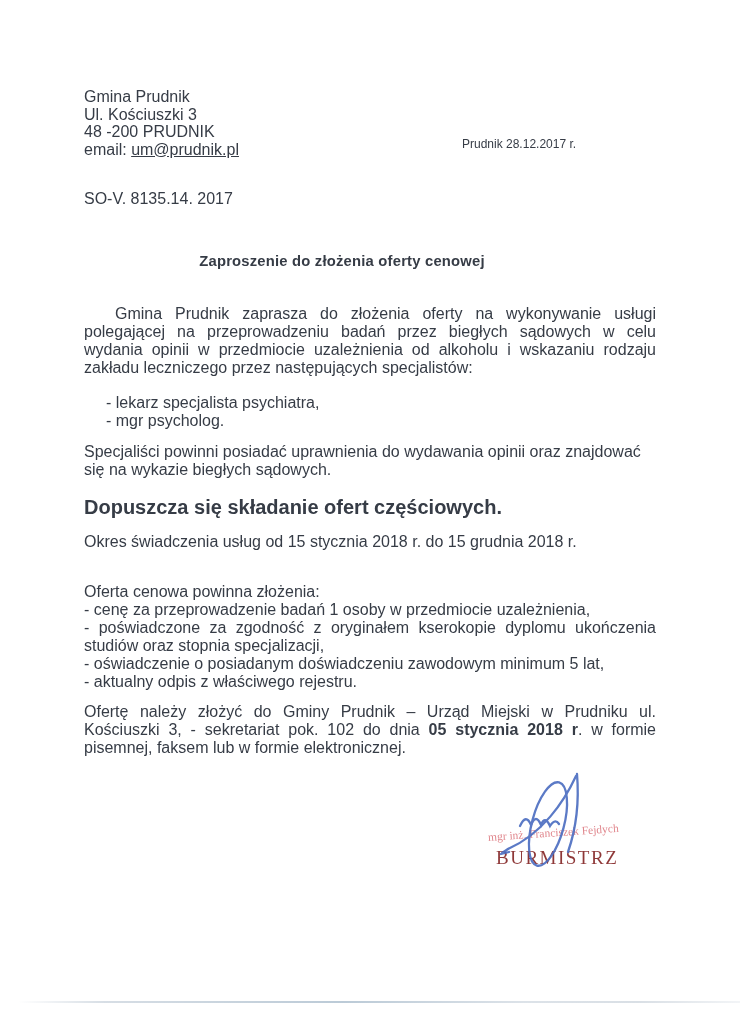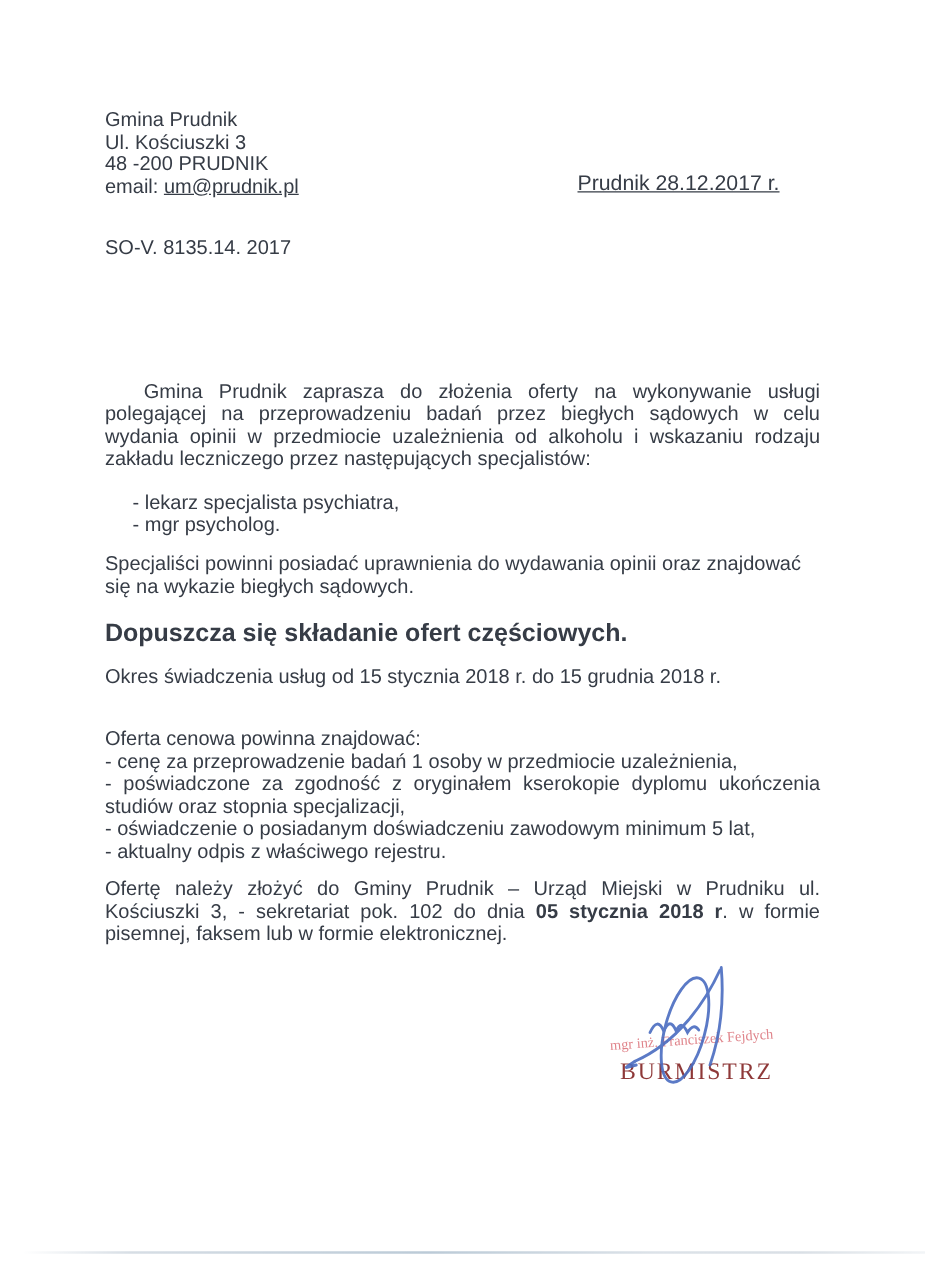--- a/index.html
+++ b/index.html
@@ -9,21 +9,21 @@
     font-family:"Liberation Sans","DejaVu Sans",sans-serif;
     color:#363c46;
     position:relative;
     overflow:hidden;
   }
   .page{position:absolute;inset:0;background:#fff;}
   .blk{position:absolute;left:84px;width:572px;font-size:16px;line-height:18px;}
   .sender{top:88px;line-height:17.5px;}
   .sender .line{white-space:pre;}
   .email-link{text-decoration:underline;}
-  .dateline{position:absolute;left:462px;top:137px;font-size:17px;text-decoration:underline;}
+  .dateline{position:absolute;left:462px;top:137px;font-size:12px;}
   .refnum{top:190px;}
   .doc-title{
     top:252px;text-align:center;margin-left:-28px;
     font-weight:700;font-size:14.8px;letter-spacing:.2px;
   }
   .para{text-align:justify;}
   .p1{top:305px;text-indent:31px;}
   .speclist{top:394px;}
   .speclist .li{padding-left:22px;}
   .p2{top:443px;}
@@ -68,36 +68,37 @@
     <div class="line">Gmina Prudnik</div>
     <div class="line">Ul. Kościuszki 3</div>
     <div class="line">48 -200 PRUDNIK</div>
     <div class="line"><span>email: </span><span class="email-link">um@prudnik.pl</span></div>
   </div>
 
   <div class="dateline">Prudnik 28.12.2017 r.</div>
 
   <div class="blk refnum">SO-V. 8135.14. 2017</div>
 
+  <div class="blk doc-title">Zaproszenie do złożenia oferty cenowej</div>
 
   <div class="blk para p1">Gmina Prudnik zaprasza do złożenia oferty na wykonywanie usługi polegającej na przeprowadzeniu badań przez biegłych sądowych w celu wydania opinii w przedmiocie uzależnienia od alkoholu i wskazaniu rodzaju zakładu leczniczego przez następujących specjalistów:</div>
 
   <div class="blk p2">Specjaliści powinni posiadać uprawnienia do wydawania opinii oraz znajdować się na wykazie biegłych sądowych.</div>
 
   <div class="blk speclist">
     <div class="li">- lekarz specjalista psychiatra,</div>
     <div class="li">- mgr psycholog.</div>
   </div>
 
   <div class="blk boldnote">Dopuszcza się składanie ofert częściowych.</div>
 
   <div class="blk period">Okres świadczenia usług od 15 stycznia 2018 r. do 15 grudnia 2018 r.</div>
 
   <div class="blk offer">
-    <div>Oferta cenowa powinna znajdować:</div>
+    <div>Oferta cenowa powinna złożenia:</div>
     <div class="item">- cenę za przeprowadzenie badań 1 osoby w przedmiocie uzależnienia,</div>
     <div class="item">- poświadczone za zgodność z oryginałem kserokopie dyplomu ukończenia studiów oraz stopnia specjalizacji,</div>
     <div class="item">- oświadczenie o posiadanym doświadczeniu zawodowym  minimum 5 lat,</div>
     <div class="item">- aktualny odpis z właściwego rejestru.</div>
   </div>
 
   <div class="blk para submission"><span>Ofertę należy złożyć do Gminy Prudnik – Urząd Miejski w Prudniku ul. Kościuszki 3, - sekretariat pok. 102 do dnia </span><span class="b">05 stycznia 2018 r</span><span>. w formie pisemnej, faksem lub w formie elektronicznej.</span></div>
 
   <div class="stamp-title">BURMISTRZ</div>
   <div class="stamp-name">mgr inż. Franciszek Fejdych</div>

